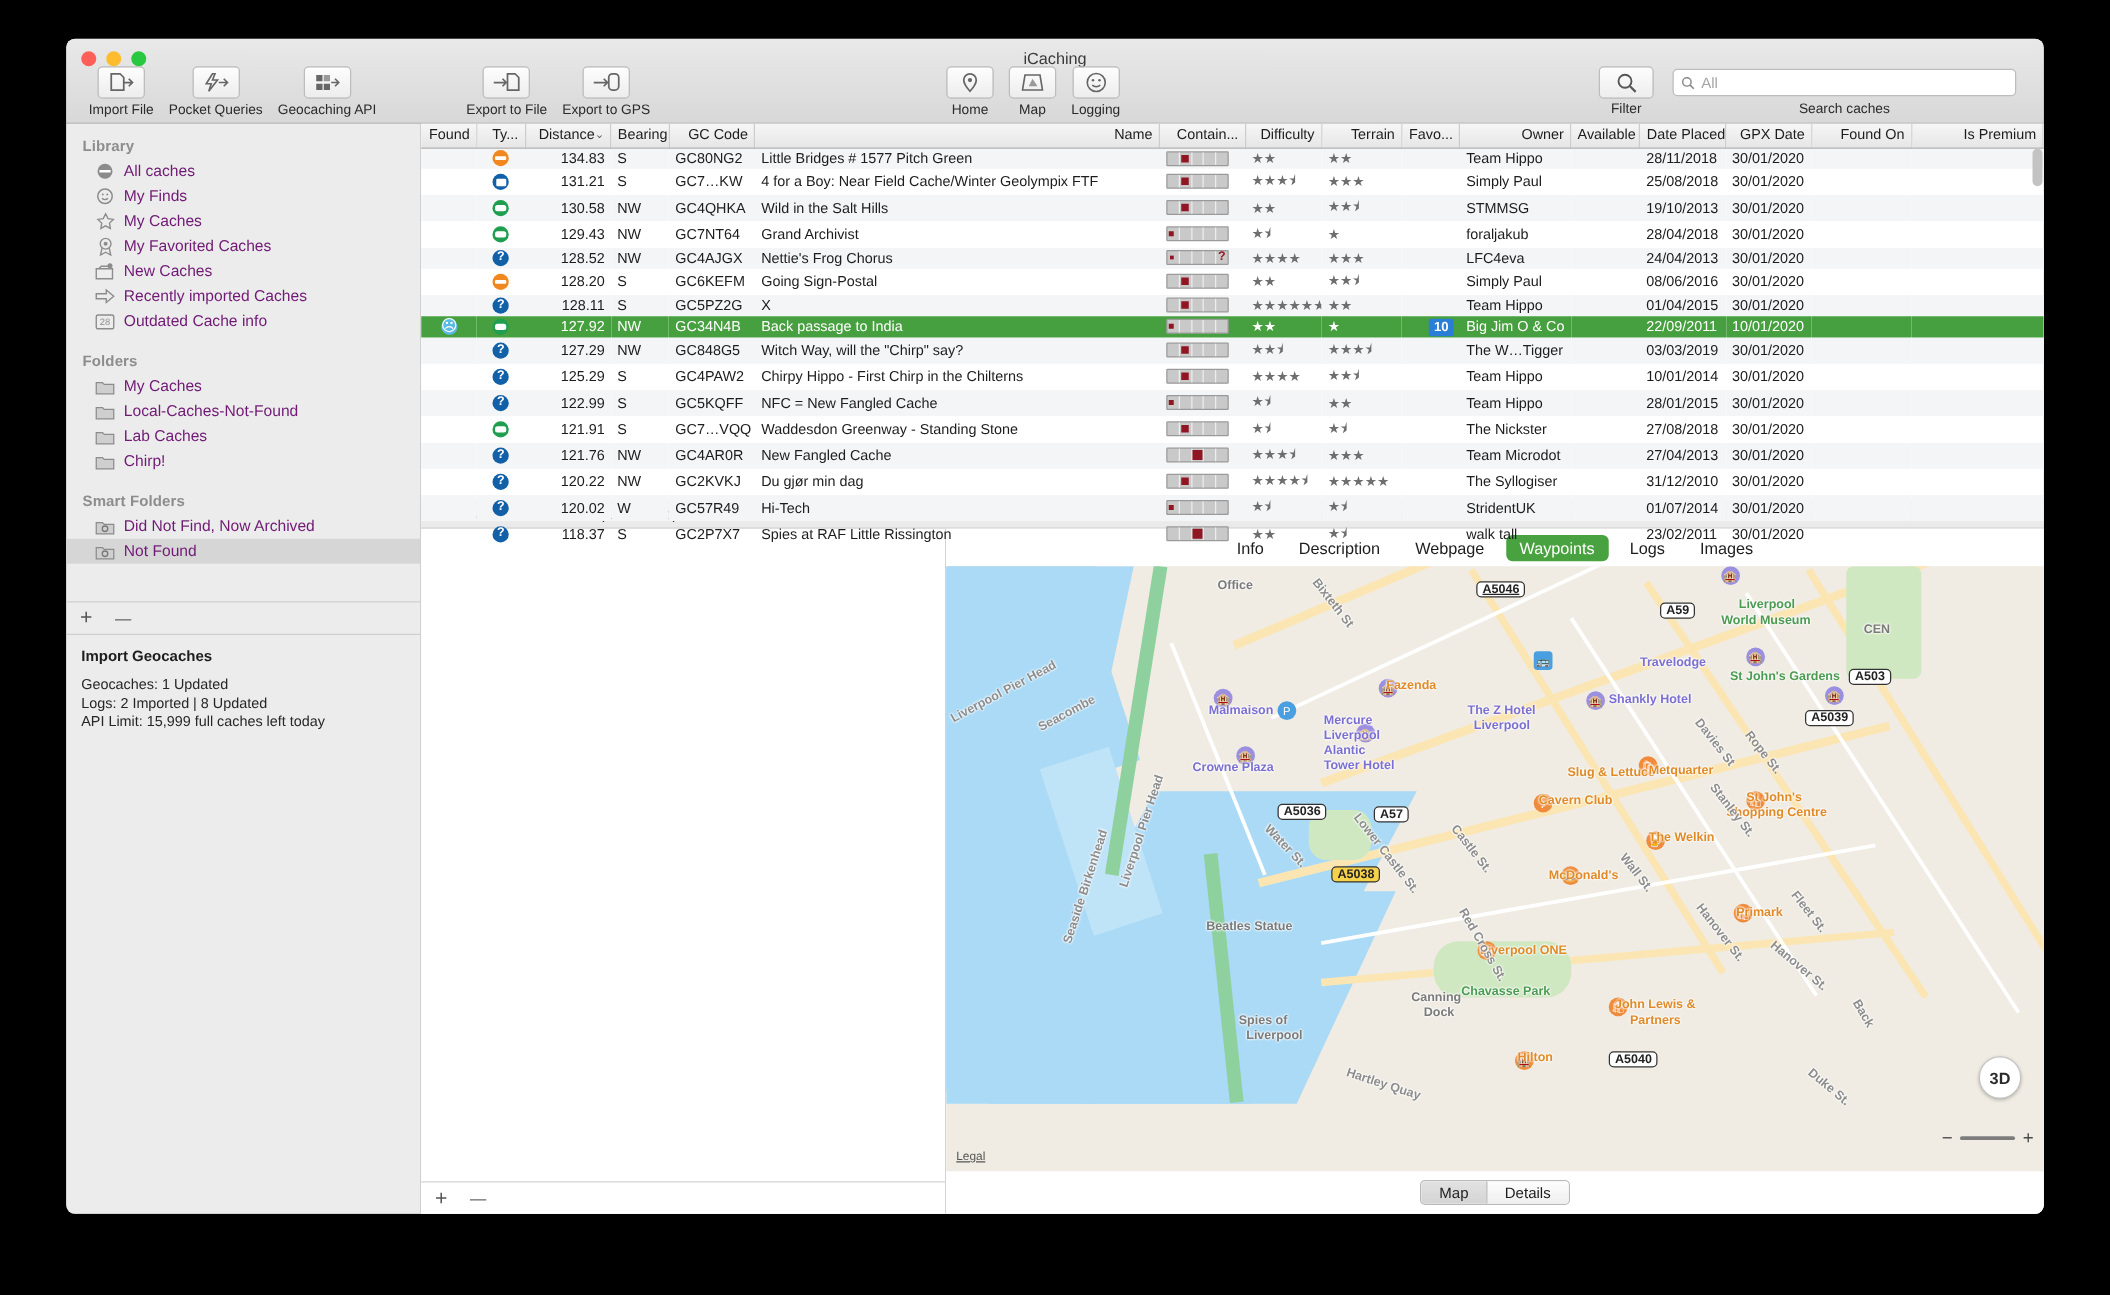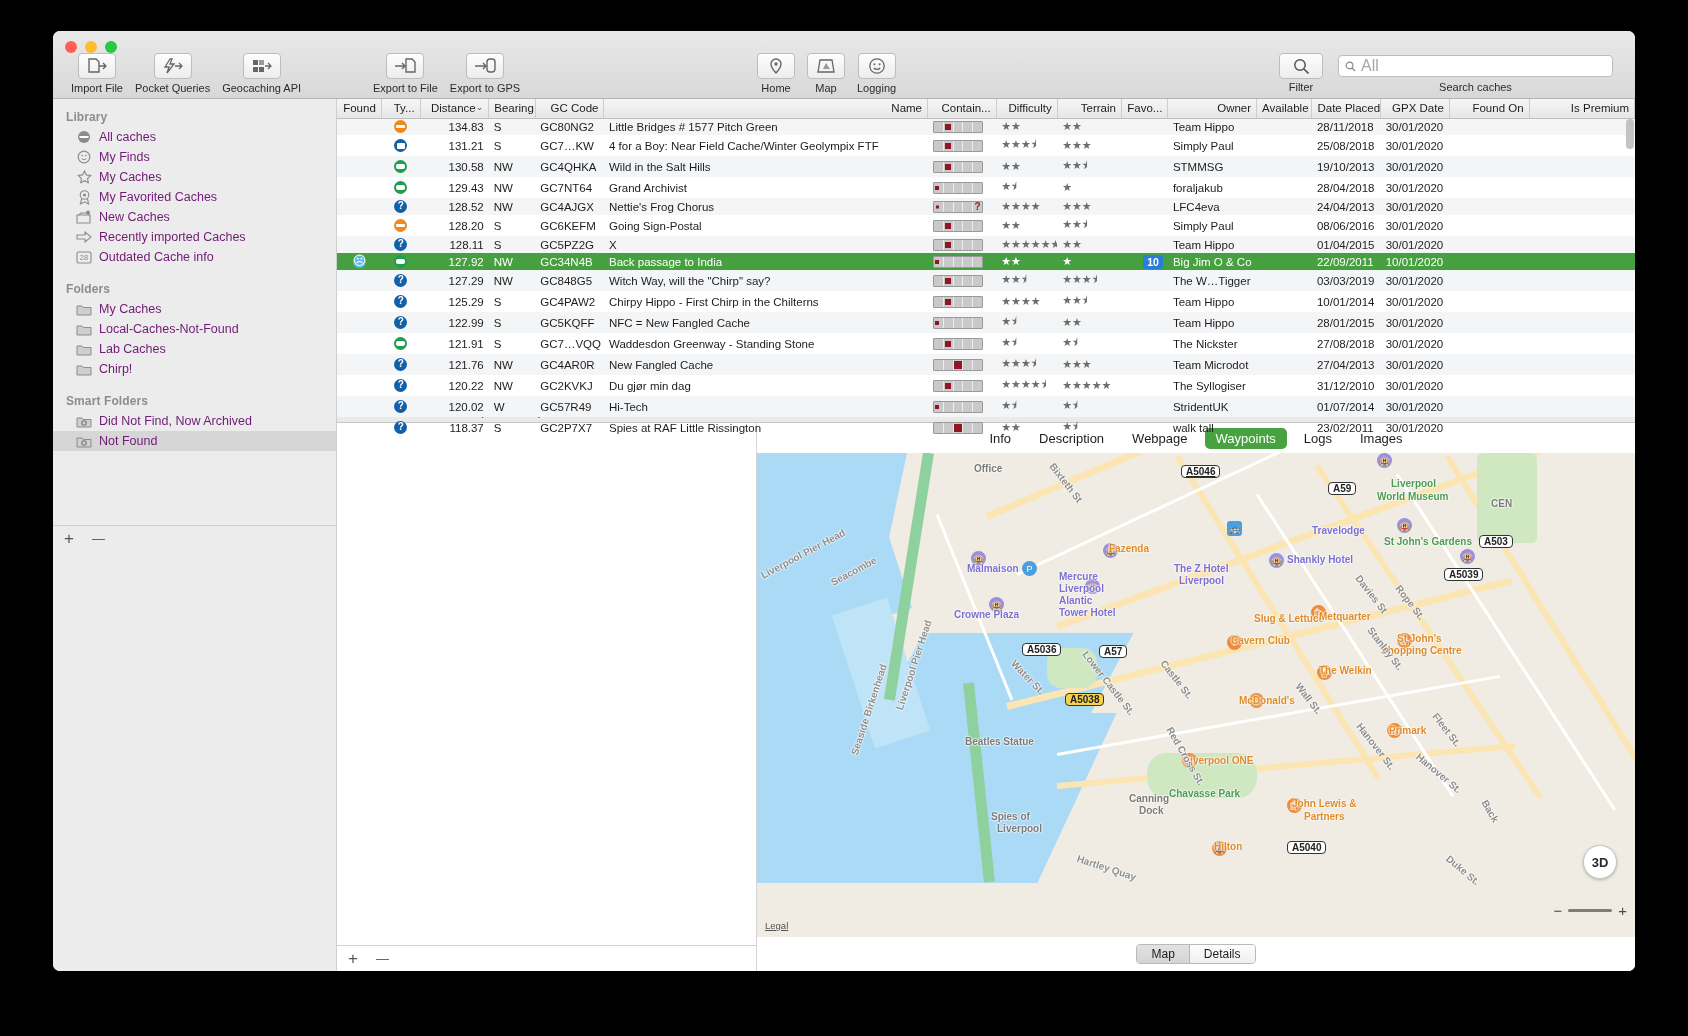--- a/index.html
+++ b/index.html
@@ -59,21 +59,21 @@
   }
   .tb-label { font-size: 11px; color: #2b2b2b; margin-top: 3px; white-space: nowrap; }
 
   .searchbox {
     position: absolute; right: 22px; top: 24px;
     width: 275px; height: 22px;
     background: #fff; border: 1px solid #bdbdbd; border-radius: 4px;
     display: flex; align-items: center; padding: 0 6px;
     font-size: 12px; color: #999;
   }
-  .searchbox .txt { margin-left: 5px; color: #a6a6a6; font-size: 16px; }
+  .searchbox .txt { margin-left: 5px; color: #a6a6a6; font-size: 12px; }
   .filter-btn {
     position: absolute; right: 312px; top: 22px;
     width: 44px; height: 26px;
     background: linear-gradient(#fdfdfd,#ededed);
     border: 1px solid #bdbdbd; border-radius: 4px;
     display: flex; align-items: center; justify-content: center;
   }
   .filter-lab { position: absolute; right: 312px; top: 50px; width:44px; text-align:center; font-size: 11px; color: #2b2b2b;}
   .search-lab { position: absolute; right: 22px; top: 50px; width: 275px; text-align: center; font-size: 11px; color: #2b2b2b; }
 
@@ -273,20 +273,21 @@
 
 <div class="desktop">
   <div class="window">
 
     <div class="toolbar">
       <div class="traffic">
         <div class="light l-red"></div>
         <div class="light l-yellow"></div>
         <div class="light l-green"></div>
       </div>
+      <div class="win-title">iCaching</div>
 
       <div class="tb-group" style="left:12px;">
         <div class="tb-item">
           <div class="tb-btn">
             <svg width="22" height="16" viewBox="0 0 22 16">
                 <path d="M3 1h7l3 3v10H3z" fill="none" stroke="#666" stroke-width="1.4"></path>
                 <path d="M13 8h7M17 5l3 3-3 3" fill="none" stroke="#666" stroke-width="1.4"></path>
               </svg>
           </div>
           <div class="tb-label">Import File</div>
@@ -506,20 +507,26 @@
                   <path d="M1 3h5l1.4 1.5H15V12H1z" fill="#cfcfcf" stroke="#8c8c8c" stroke-width="1"></path>
                   <circle cx="8" cy="8" r="2.2" fill="none" stroke="#7a7a7a" stroke-width="1.1"></circle>
                 </svg>
               </span>
               <span>Not Found</span>
             </div>
           </div>
         <div class="side-plusrow">
           <span>+</span>
           <span style="font-size:13px;">—</span>
+        </div>
+        <div class="import-pane">
+          <div class="import-title">Import Geocaches</div>
+          <div class="import-line">Geocaches: 1 Updated</div>
+          <div class="import-line">Logs: 2 Imported | 8 Updated</div>
+          <div class="import-line">API Limit: 15,999 full caches left today</div>
         </div>
         <div class="sidebar-fill"></div>
       </div>
 
       <div class="main">
 
         <div class="table-wrap">
           <table class="cache">
             <colgroup>
               <col style="width:40px">

